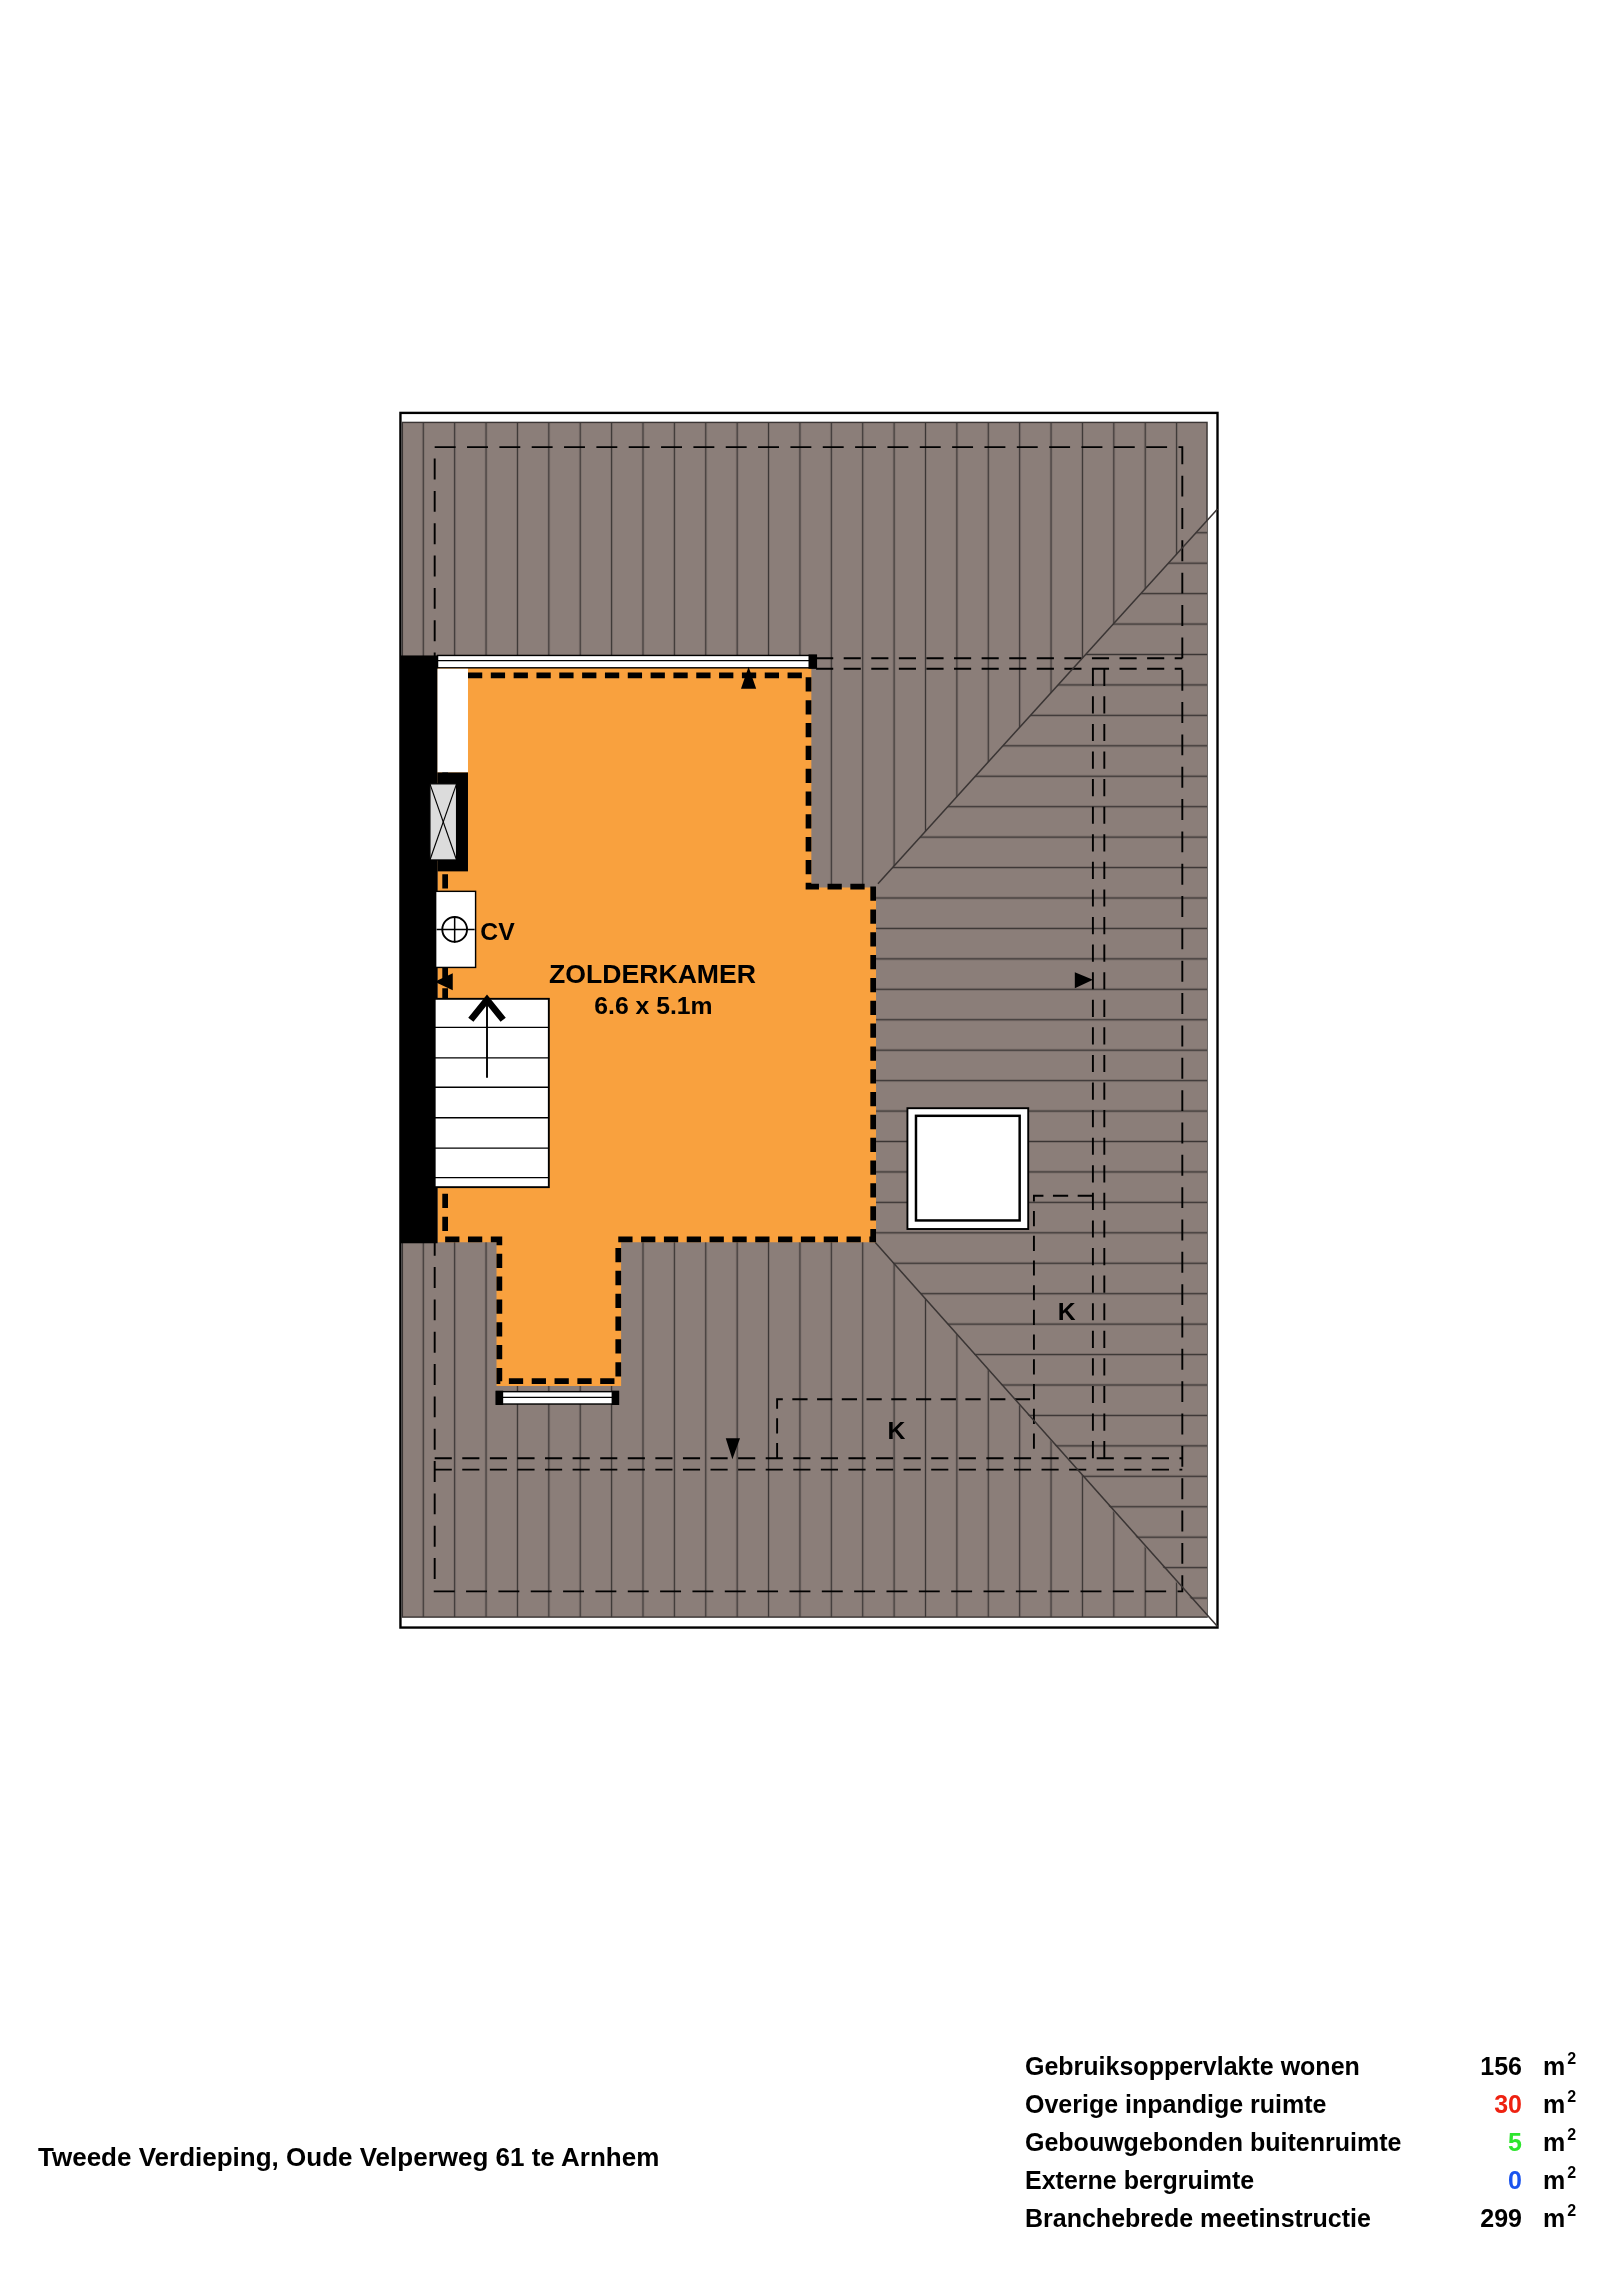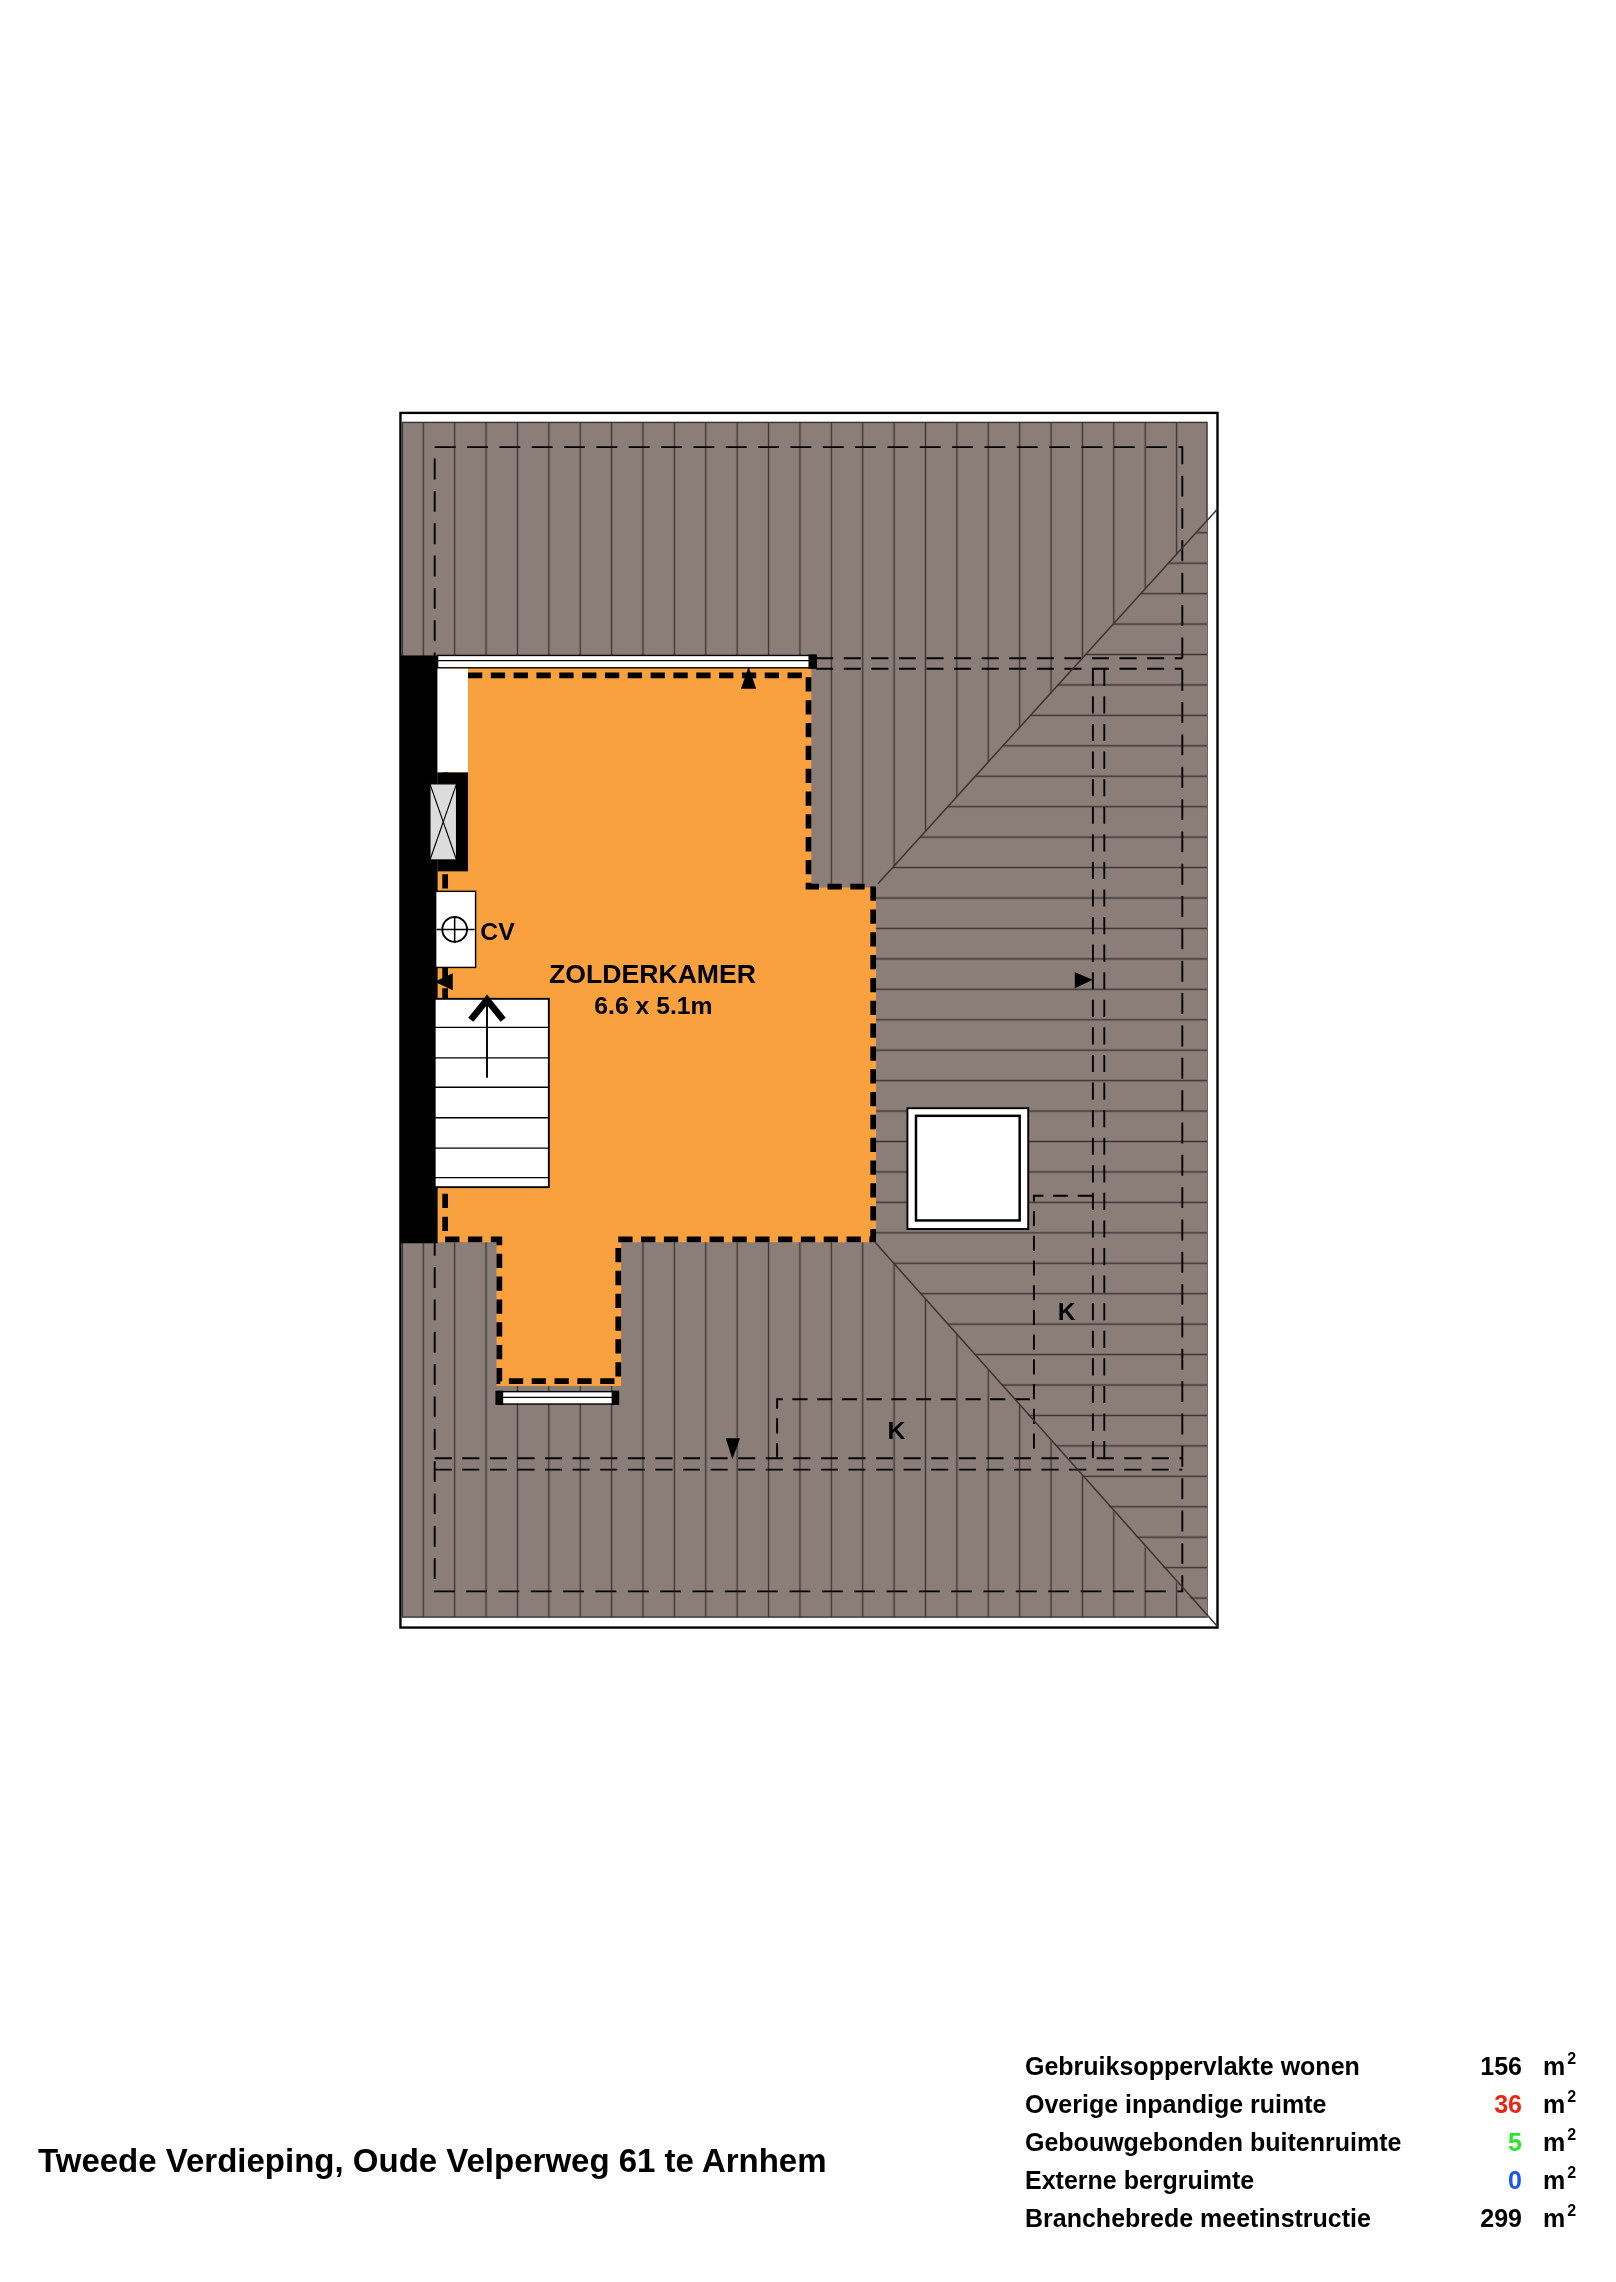--- a/index.html
+++ b/index.html
@@ -1,19 +1,19 @@
 <!DOCTYPE html>
 <html style="font-size:15px"><head>
 <meta charset="utf-8">
 <style>
   html,body{margin:0;padding:0;background:#ffffff;}
   .page{position:relative;width:1617px;height:2283px;background:#ffffff;overflow:hidden;
         font-family:"Liberation Sans",sans-serif;}
   .plan-svg{position:absolute;left:0;top:0;}
-  .footer-title{position:absolute;left:38px;top:2142px;font-size:33px;font-weight:700;color:#000;white-space:nowrap;}
+  .footer-title{position:absolute;left:38px;top:2142px;font-size:26px;font-weight:700;color:#000;white-space:nowrap;}
   .footer-line{position:absolute;left:40px;font-size:19px;font-weight:700;color:#000;white-space:nowrap;}
   .footer-line.l1{top:2187px;}
   .footer-line.l2{top:2213px;}
   .summary{position:absolute;left:1025px;top:2052px;width:571px;}
   .summary-row{display:flex;align-items:baseline;height:38px;font-size:25px;font-weight:700;color:#000;}
   .summary-label{width:399px;}
   .summary-value{width:98px;text-align:right;}
   .summary-unit{margin-left:21px;position:relative;}
   .summary-sup{font-size:16px;position:relative;top:-11.4px;margin-left:1.9px;}
 </style>
@@ -120,21 +120,21 @@
   <div class="footer-title">Tweede Verdieping, Oude Velperweg 61 te Arnhem</div>
 
   <div class="summary">
     <div class="summary-row">
       <span class="summary-label">Gebruiksoppervlakte wonen</span>
       <span class="summary-value" style="color: rgb(0, 0, 0);">156</span>
       <span class="summary-unit"><span>m</span><span class="summary-sup">2</span></span>
     </div>
     <div class="summary-row">
       <span class="summary-label">Overige inpandige ruimte</span>
-      <span class="summary-value" style="color: rgb(238, 34, 17);">36</span>
+      <span class="summary-value" style="color: rgb(238, 34, 17);">30</span>
       <span class="summary-unit"><span>m</span><span class="summary-sup">2</span></span>
     </div>
     <div class="summary-row">
       <span class="summary-label">Gebouwgebonden buitenruimte</span>
       <span class="summary-value" style="color: rgb(46, 229, 46);">5</span>
       <span class="summary-unit"><span>m</span><span class="summary-sup">2</span></span>
     </div>
     <div class="summary-row">
       <span class="summary-label">Externe bergruimte</span>
       <span class="summary-value" style="color: rgb(26, 83, 238);">0</span>

